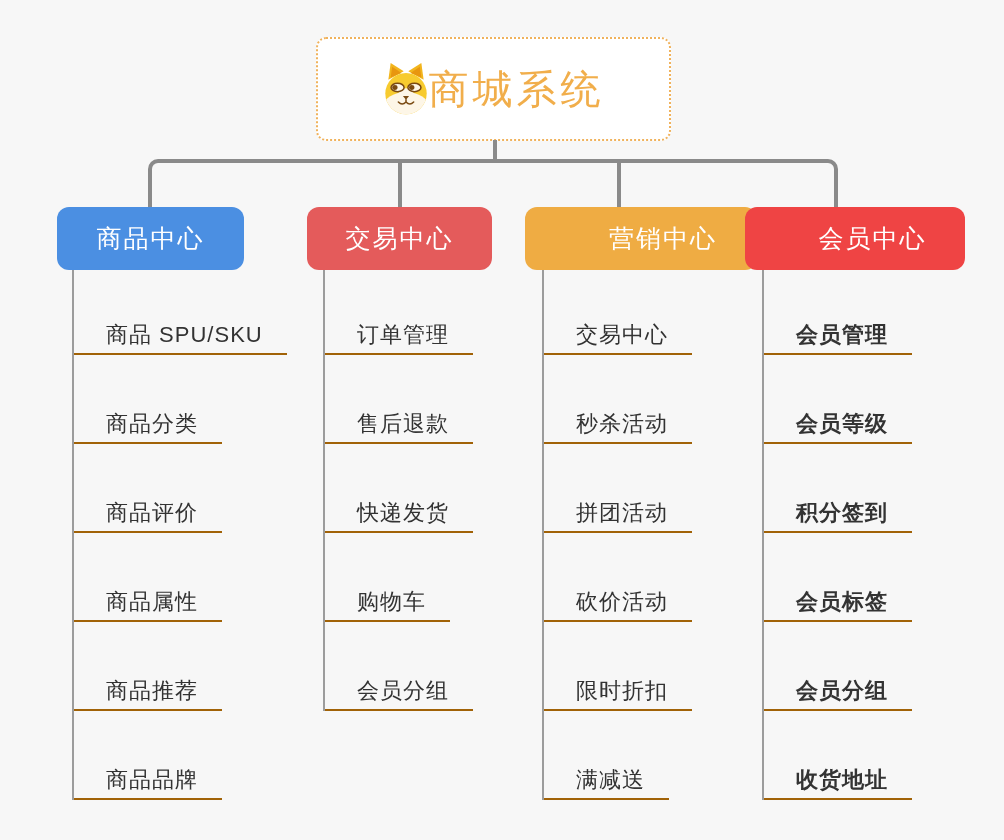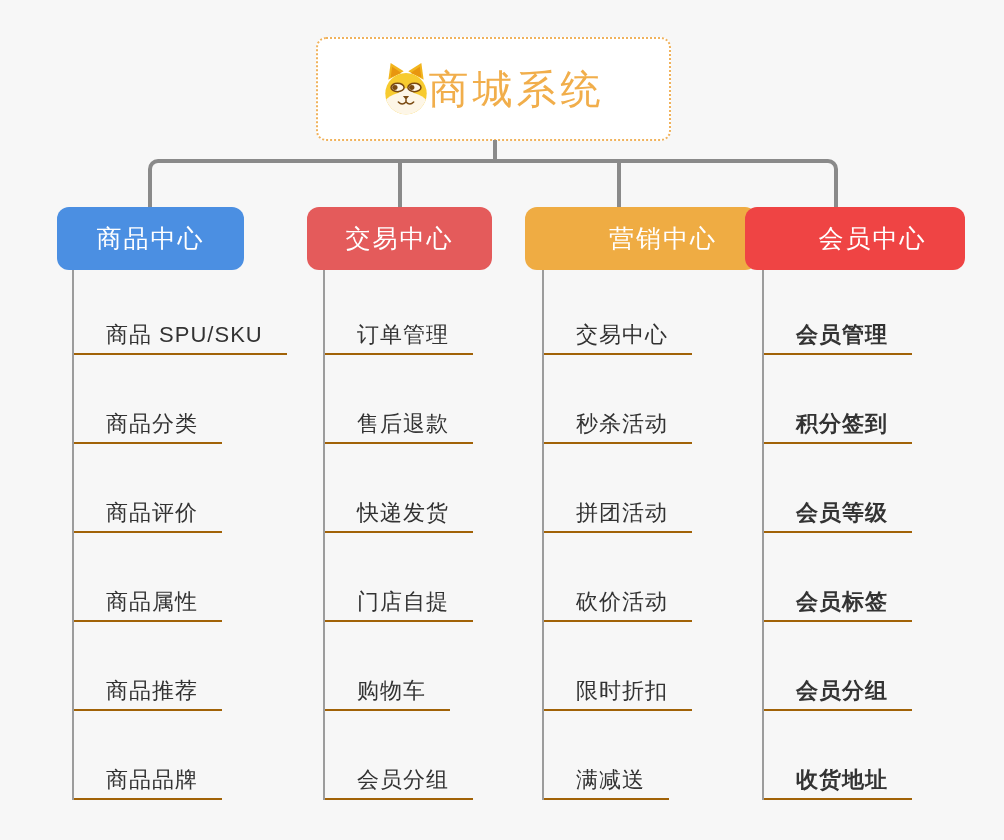--- a/index.html
+++ b/index.html
@@ -116,23 +116,20 @@
     <div class="leaf-row">
       <span class="leaf-label">订单管理</span>
     </div>
     <div class="leaf-row">
       <span class="leaf-label">售后退款</span>
     </div>
     <div class="leaf-row">
       <span class="leaf-label">快递发货</span>
     </div>
     <div class="leaf-row">
-      <span class="leaf-label">门店自提</span>
-    </div>
-    <div class="leaf-row">
       <span class="leaf-label">购物车</span>
     </div>
     <div class="leaf-row">
       <span class="leaf-label">会员分组</span>
     </div>
   </div>
 <div class="leaf-col lc2">
     <div class="leaf-row">
       <span class="leaf-label">交易中心</span>
     </div>
@@ -150,24 +147,24 @@
     </div>
     <div class="leaf-row">
       <span class="leaf-label">满减送</span>
     </div>
   </div>
 <div class="leaf-col lc3">
     <div class="leaf-row">
       <span class="leaf-label">会员管理</span>
     </div>
     <div class="leaf-row">
-      <span class="leaf-label">积分签到</span>
+      <span class="leaf-label">会员等级</span>
     </div>
     <div class="leaf-row">
-      <span class="leaf-label">会员等级</span>
+      <span class="leaf-label">积分签到</span>
     </div>
     <div class="leaf-row">
       <span class="leaf-label">会员标签</span>
     </div>
     <div class="leaf-row">
       <span class="leaf-label">会员分组</span>
     </div>
     <div class="leaf-row">
       <span class="leaf-label">收货地址</span>
     </div>

